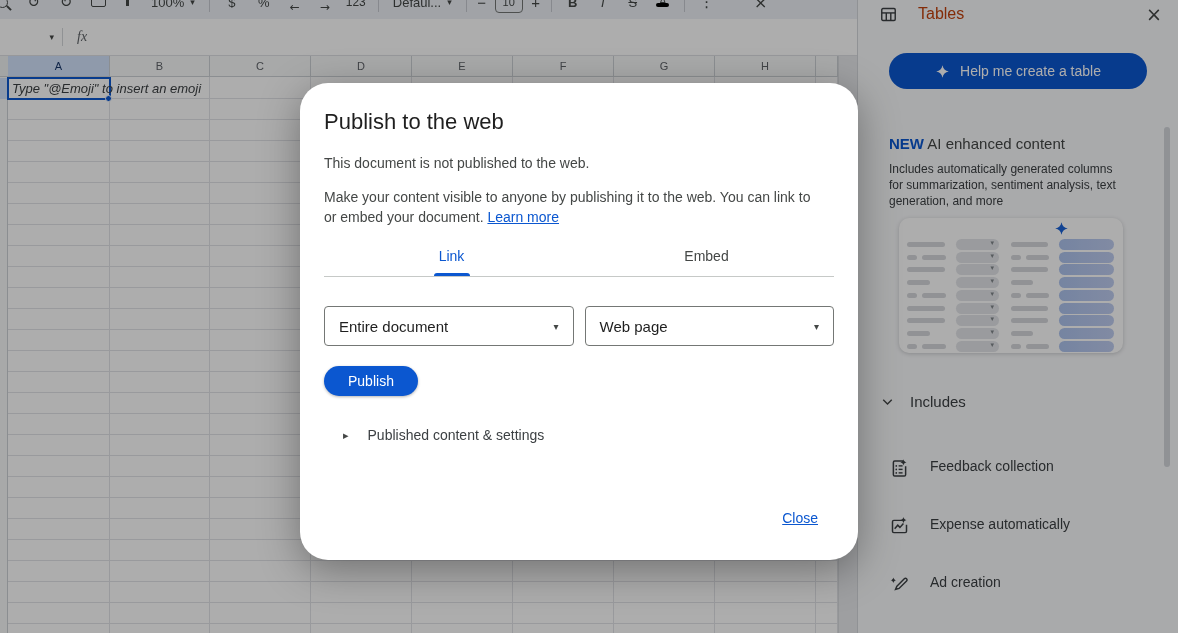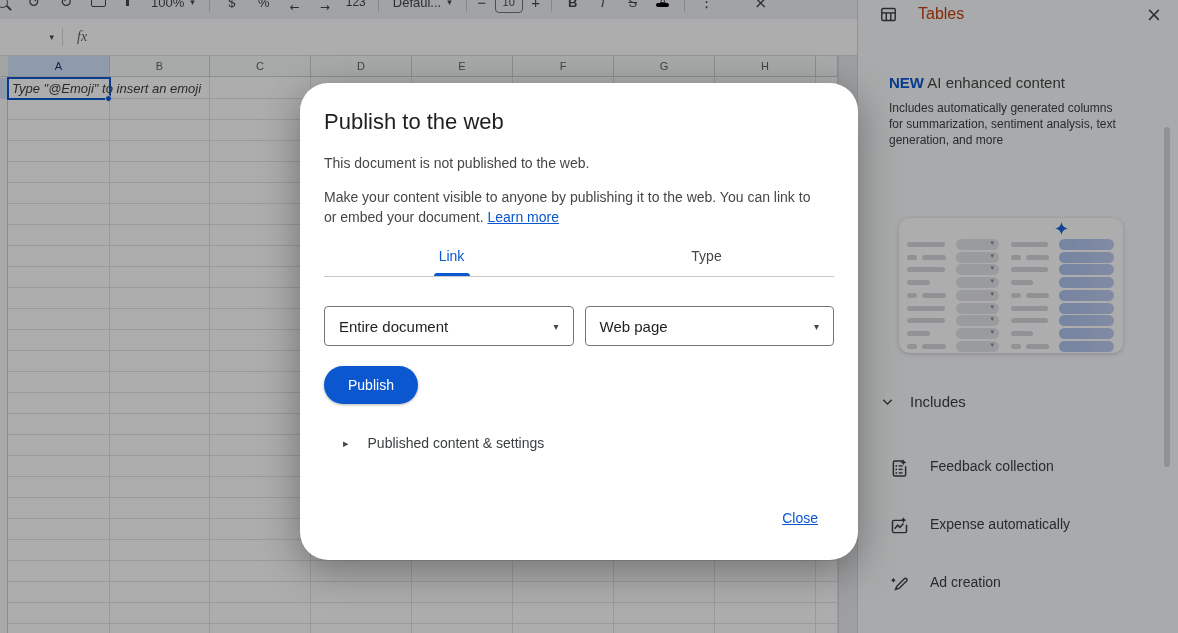--- a/index.html
+++ b/index.html
@@ -77,21 +77,21 @@
   .m-p1 { margin-top:17px; }
   .m-p2 { margin-top:14px; width:500px; }
   .m-link { color:#0b57d0; text-decoration:underline; }
   .tabs { margin-top:12px; height:38px; display:flex; border-bottom:1px solid #c6c9c7; position:relative; }
   .tab { flex:1; text-align:center; font-size:14px; padding-top:9px; color:#444746; font-weight:500; }
   .tab.active { color:#0b57d0; }
   .tab-indicator { position:absolute; left:calc(25% - 18px); bottom:0; width:36px; height:3px; background:#0b57d0; border-radius:3px 3px 0 0; }
   .selects { margin-top:29px; display:flex; gap:11px; }
   .selectbox { flex:1; height:40px; border:1px solid #747775; border-radius:4px; display:flex; align-items:center; padding:0 14px; font-size:15px; color:#1f1f1f; }
   .selectbox .caret { margin-left:auto; font-size:10px; }
-  .publish-btn { margin-top:20px; height:38px; padding:0 24px; border-radius:19px; background:#0b57d0; border:none; color:#fff; font-size:14px; font-weight:500; font-family:inherit; box-shadow:0 1px 3px rgba(0,0,0,.3); }
+  .publish-btn { margin-top:20px; height:30px; padding:0 24px; border-radius:19px; background:#0b57d0; border:none; color:#fff; font-size:14px; font-weight:500; font-family:inherit; box-shadow:0 1px 3px rgba(0,0,0,.3); }
   .disclosure { margin-top:31px; margin-left:19px; display:flex; align-items:center; gap:9px; }
   .disc-tri { font-size:11px; color:#444746; font-family:"DejaVu Sans",sans-serif; }
   .disc-label { font-size:14px; color:#3c4043;padding-left:10px; }
   .close-link { position:absolute; right:40px; bottom:34px; font-size:14px; font-weight:500; color:#0b57d0; }
   .glyph { font-family:"DejaVu Sans",sans-serif; }
 </style>
 </head>
 <body>
 
 <div class="app">
@@ -214,20 +214,26 @@
       <svg width="19" height="19" viewBox="0 0 24 24">
         <rect x="3.5" y="4.5" width="17" height="15" rx="1.5" fill="none" stroke="#3c4043" stroke-width="1.8"></rect>
         <line x1="3.5" y1="10" x2="20.5" y2="10" stroke="#3c4043" stroke-width="1.8"></line>
         <line x1="9.2" y1="10" x2="9.2" y2="19.5" stroke="#3c4043" stroke-width="1.8"></line>
         <line x1="14.9" y1="10" x2="14.9" y2="19.5" stroke="#3c4043" stroke-width="1.8"></line>
       </svg>
       <span class="sb-title">Tables</span>
       <span class="sb-close glyph">×</span>
     </div>
 
+    <button class="help-btn">
+      <svg width="15" height="15" viewBox="0 0 24 24">
+        <path d="M12 2 C13.2 7.8 16.2 10.8 22 12 C16.2 13.2 13.2 16.2 12 22 C10.8 16.2 7.8 13.2 2 12 C7.8 10.8 10.8 7.8 12 2 Z" fill="#fff"></path>
+      </svg>
+      <span>Help me create a table</span>
+    </button>
 
     <div class="new-line">
       <span class="new-badge">NEW</span><span class="new-title"> AI enhanced content</span>
     </div>
     <div class="sb-desc">Includes automatically generated columns for summarization, sentiment analysis, text generation, and more</div>
 
     <div class="illus-card" id="illusCard">
       <svg class="illus-star" width="15" height="15" viewBox="0 0 24 24">
         <path d="M12 2 C13.2 7.8 16.2 10.8 22 12 C16.2 13.2 13.2 16.2 12 22 C10.8 16.2 7.8 13.2 2 12 C7.8 10.8 10.8 7.8 12 2 Z" fill="#1b63d8"></path>
       </svg>
@@ -336,21 +342,21 @@
 
   <div class="scrim"></div>
 
   <div class="modal">
     <h1>Publish to the web</h1>
     <p class="m-p m-p1">This document is not published to the web.</p>
     <p class="m-p m-p2"><span>Make your content visible to anyone by publishing it to the web. You can link to or embed your document. </span><a class="m-link" href="#">Learn more</a></p>
 
     <div class="tabs">
       <div class="tab active">Link</div>
-      <div class="tab">Type</div>
+      <div class="tab">Embed</div>
       <div class="tab-indicator"></div>
     </div>
 
     <div class="selects">
       <div class="selectbox">
         <span>Entire document</span>
         <span class="caret glyph">▾</span>
       </div>
       <div class="selectbox">
         <span>Web page</span>

